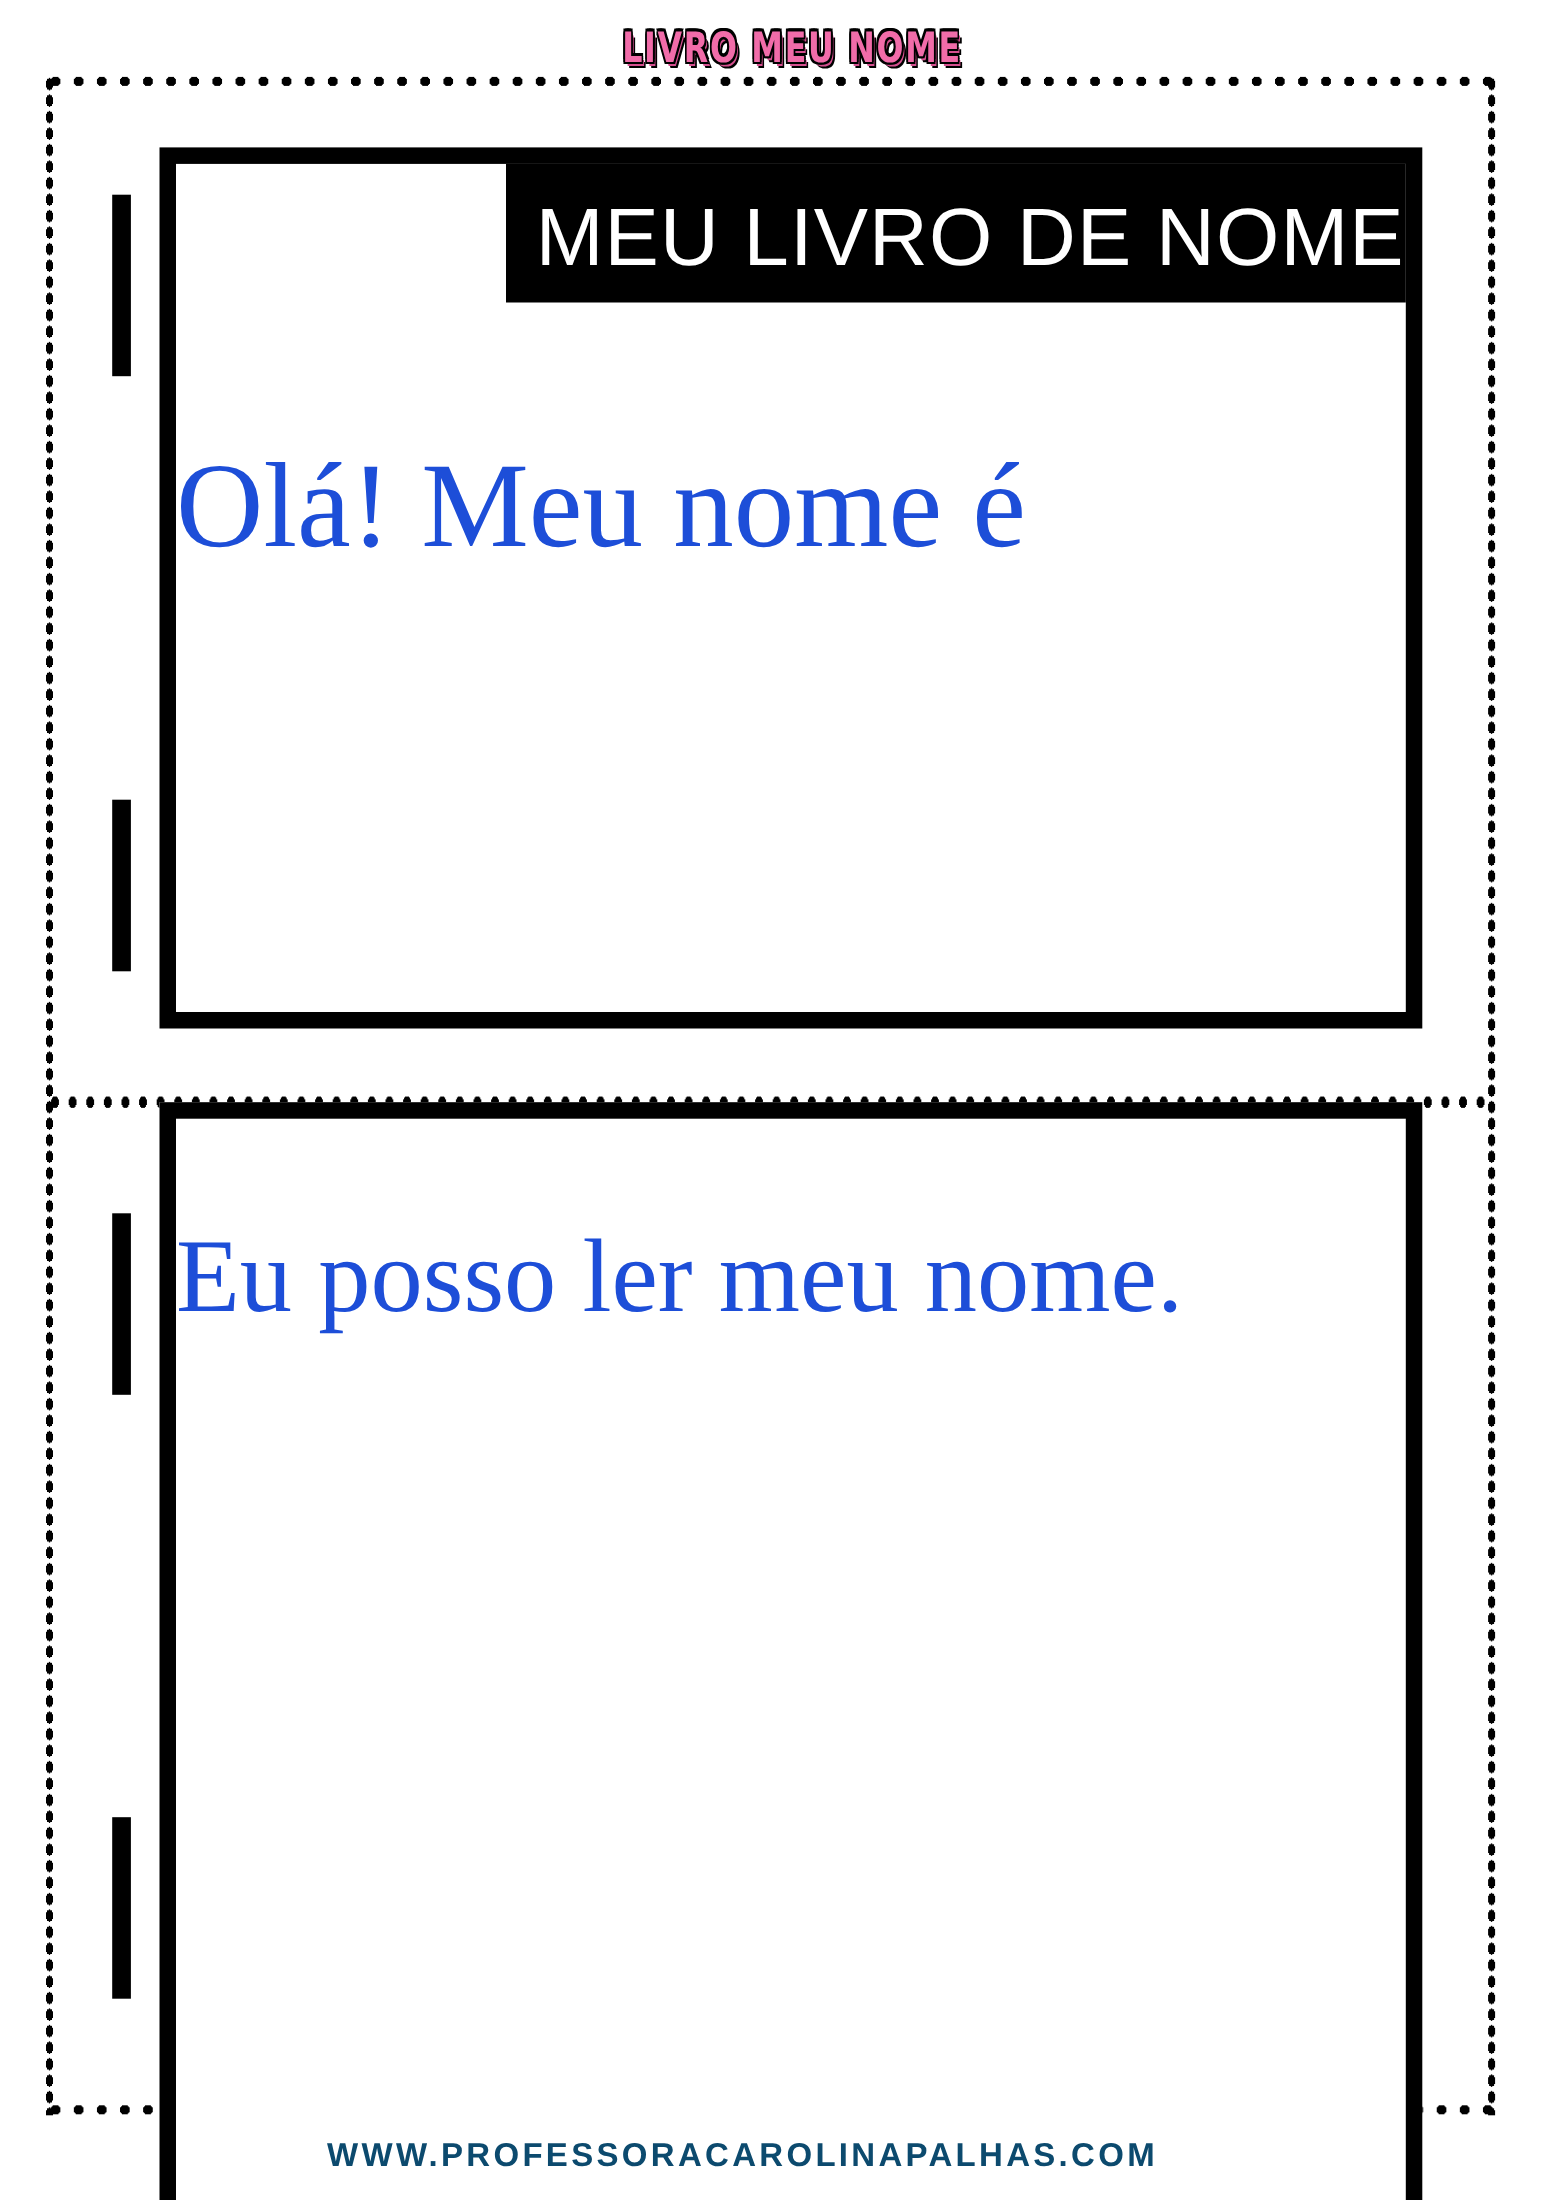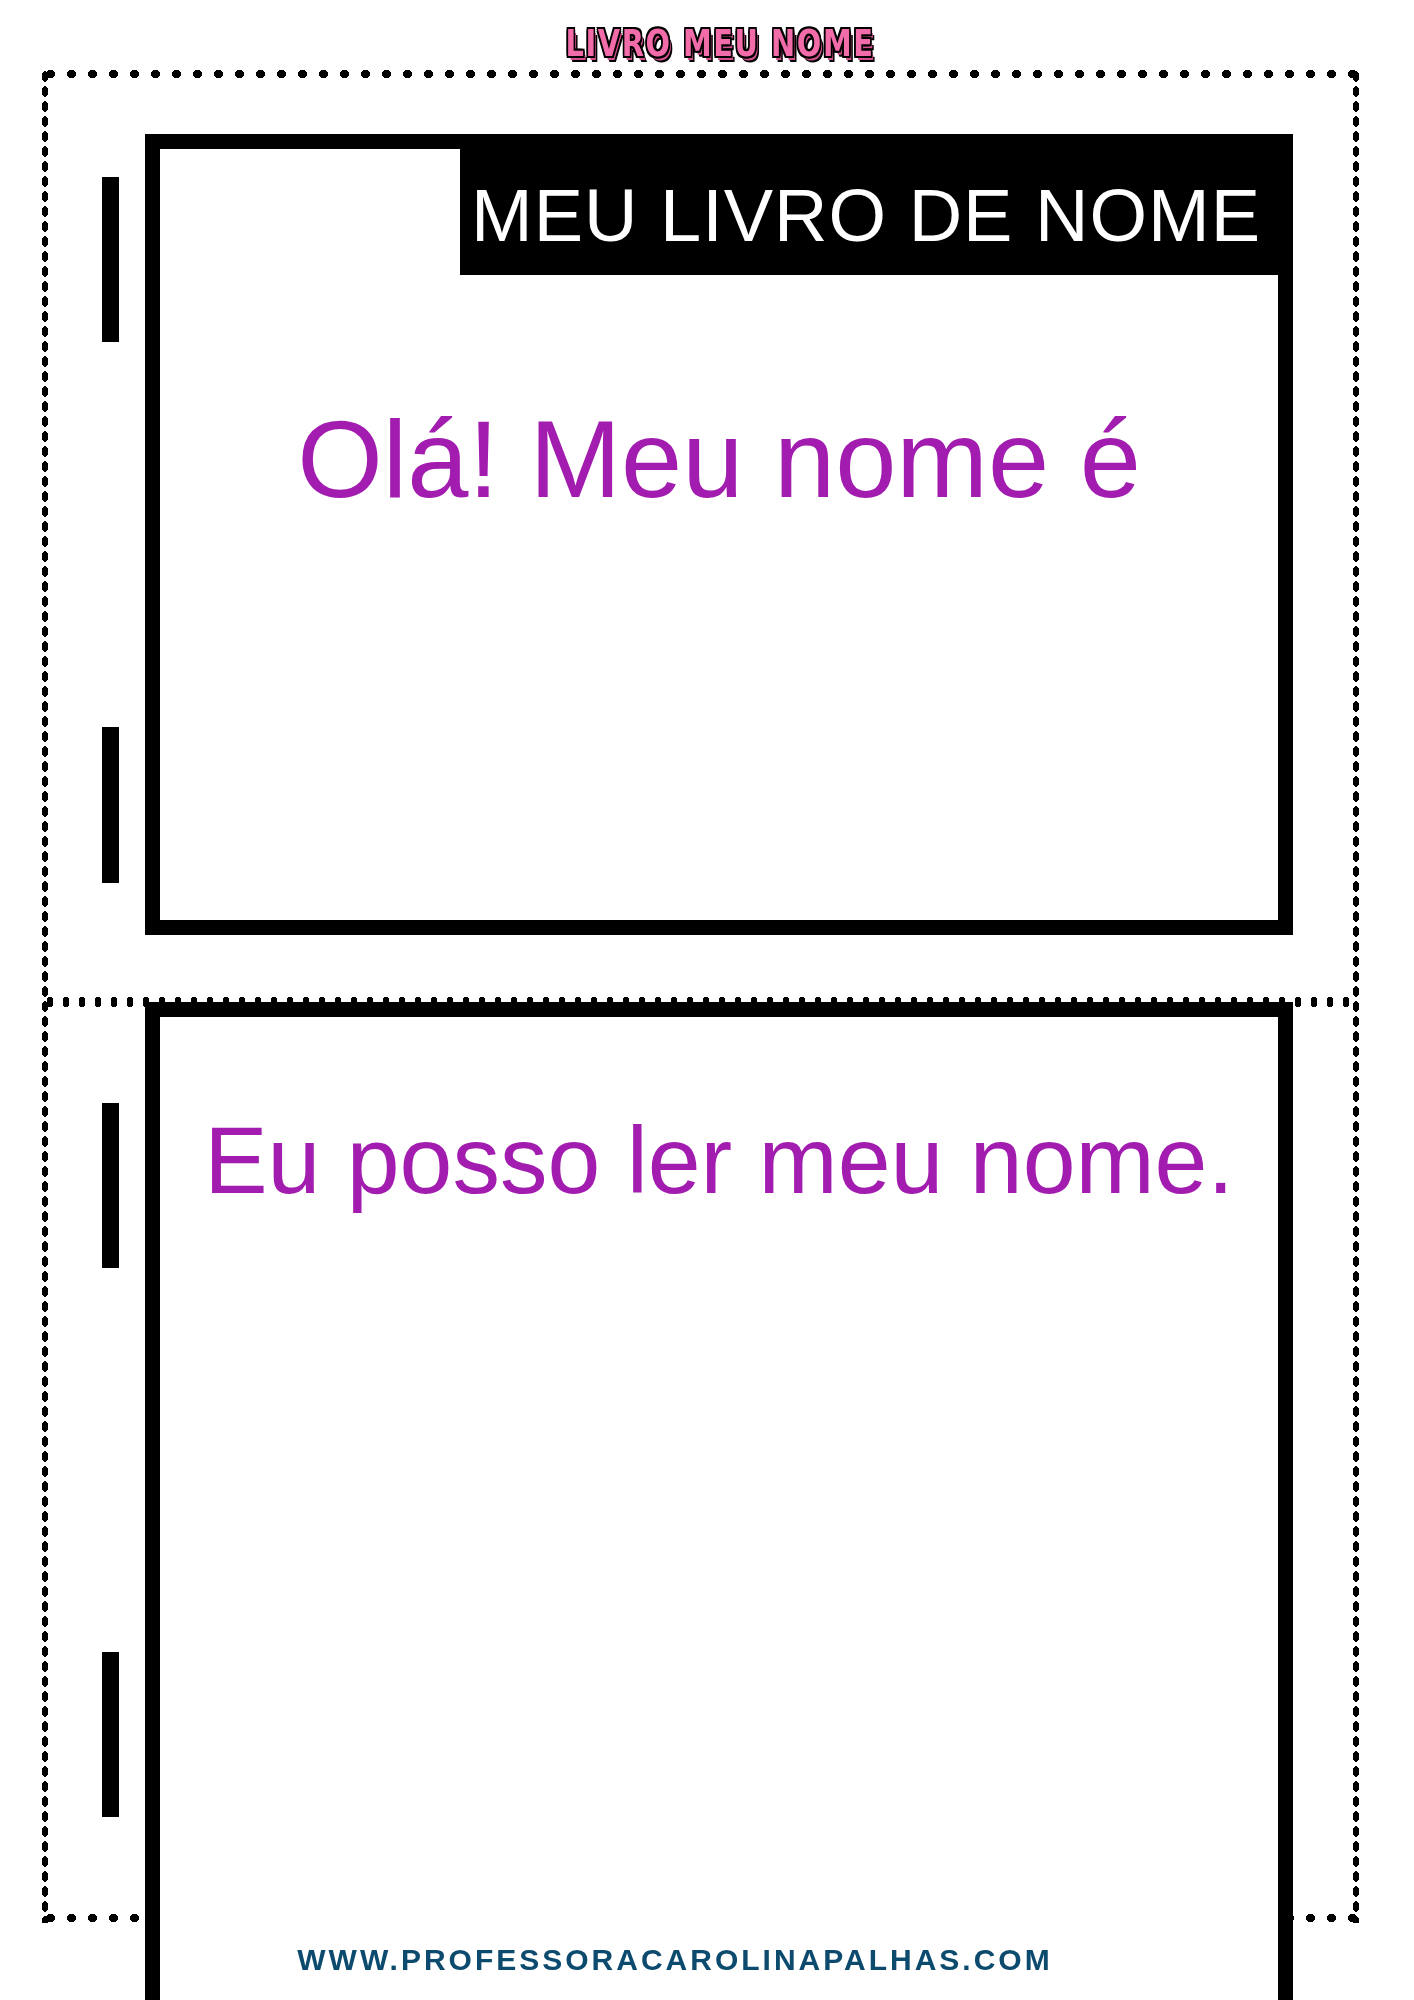--- a/index.html
+++ b/index.html
@@ -92,41 +92,40 @@
   
   .header-band {
     position: absolute;
     top: 0;
     left: 300px;   
     right: 0;
     height: 126px;
     background: #000;
     display: flex;
     align-items: center;
-    padding-left: 11px;
+    padding-left: 27px;
     overflow: hidden;
   }
   .header-band span {
     font-family: "Liberation Sans", sans-serif;
     font-weight: 300;
     font-size: 74px;
     letter-spacing: 1px;
     color: #ffffff;
     white-space: nowrap;
     transform: translateY(3px);
   }
 
   .card-body-text {
     position: absolute;
     left: 0;
     right: 0;
-    text-align: center;
-    font-family: Liberation Sans, sans-serif;
+    font-family: Liberation Serif, serif;
     font-weight: 400;
-    color: #a21caf;
+    color: #1d4ed8;
     line-height: 1;
     white-space: nowrap;
   }
   .card-1 .card-body-text { top: 255px; font-size: 110px; letter-spacing: 0px; }
   .card-2 .card-body-text { top: 96px;  font-size: 95px;  letter-spacing: 0px; }
 
   
   .footer-url {
     position: absolute;
     top: 1943px;

